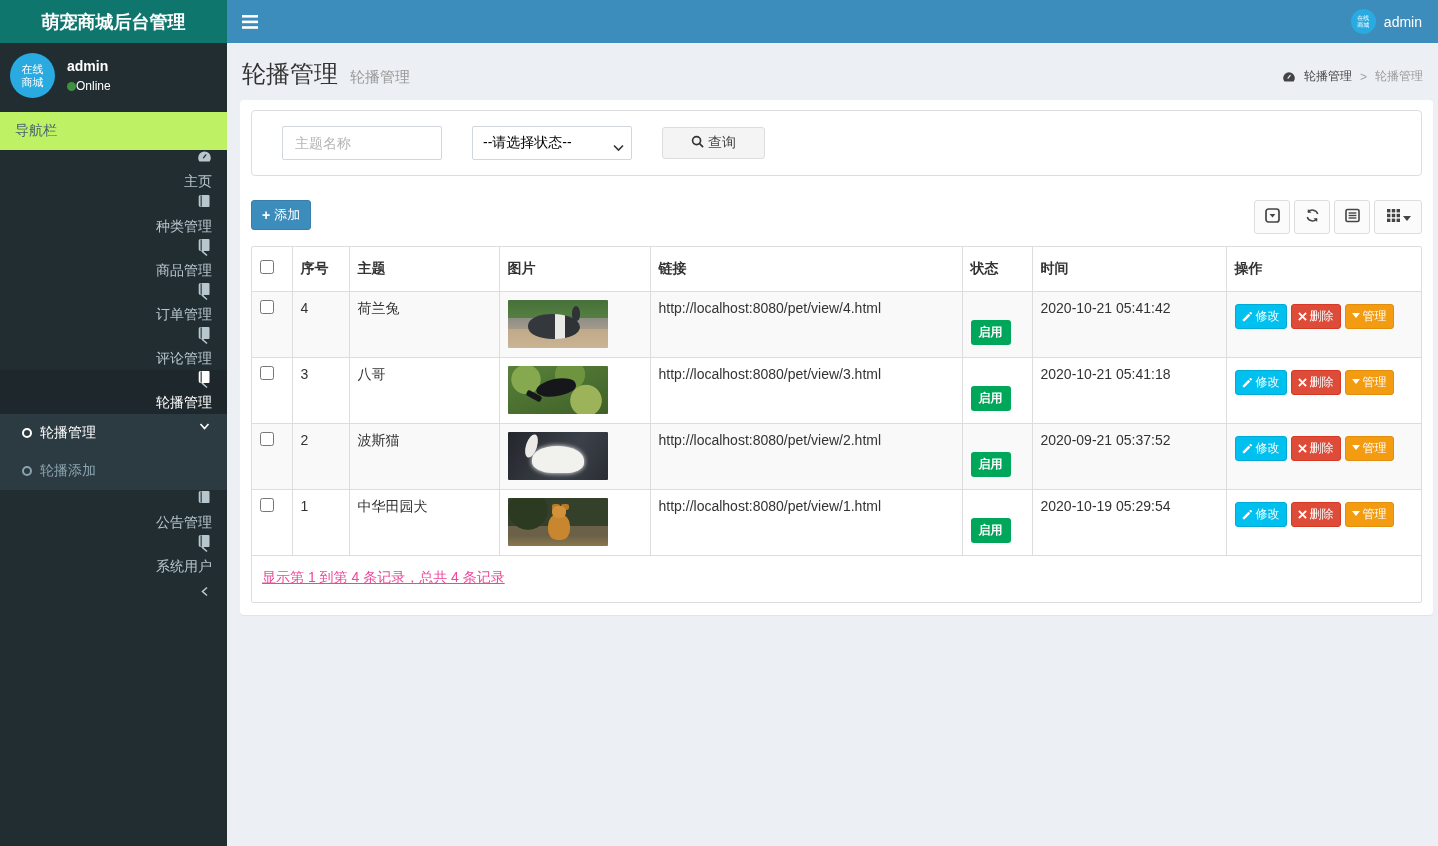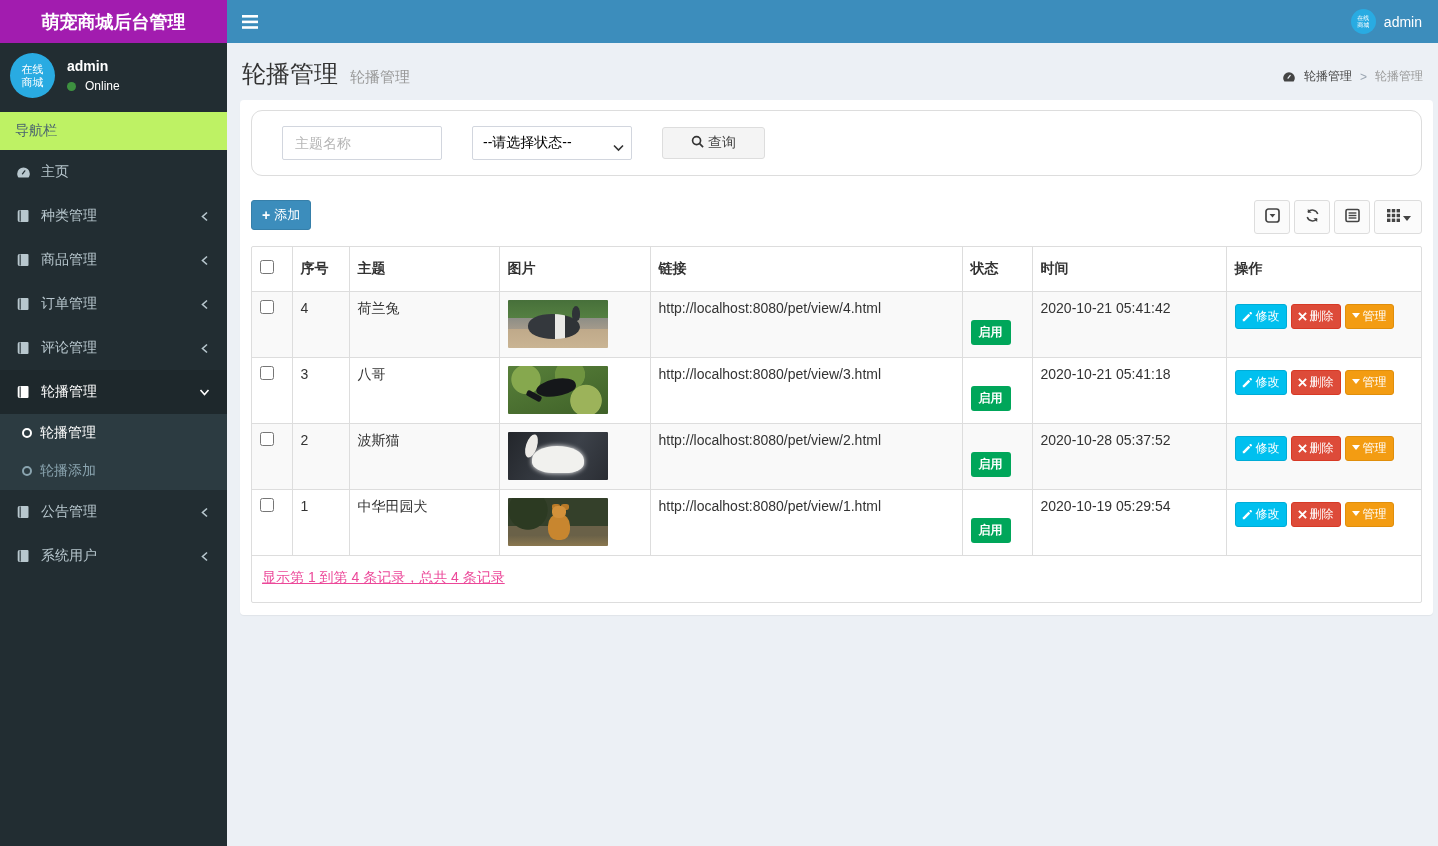--- a/index.html
+++ b/index.html
@@ -1,41 +1,41 @@
 <!DOCTYPE html>
 <html><head>
 <meta charset="utf-8">
 <style>
   * { margin:0; padding:0; box-sizing:border-box; }
   html,body { width:1438px; height:846px; overflow:hidden;
     font-family:"Liberation Sans","DejaVu Sans",sans-serif; font-size:14px; color:#333; background:#ecf0f5; }
 
   
   .navbar { display:flex; height:43px; }
-  .logo { width:227px; background:#a21caf; color:#fff; font-size:18px; font-weight:bold;
+  .logo { width:227px; background:#0f766e; color:#fff; font-size:18px; font-weight:bold;
     display:flex; align-items:center; justify-content:center; }
   .navbar-main { flex:1; background:#3c8dbc; display:flex; align-items:center; justify-content:space-between; }
   .hamburger { width:45px; height:43px; display:flex; align-items:center; justify-content:center; cursor:pointer; }
   .hamburger svg { display:block; }
   .nav-user { display:flex; align-items:center; gap:8px; padding:0 16px; height:43px; cursor:pointer; }
   .nav-user .mini-avatar { width:25px; height:25px; border-radius:50%; background:#29abe2; color:#fff;
     font-size:6px; line-height:7px; display:flex; flex-direction:column; align-items:center; justify-content:center; }
   .nav-user .uname { color:#fff; font-size:14px; }
 
   
   .sidebar { position:absolute; left:0; top:43px; width:227px; height:803px; background:#222d32; }
   .user-panel { display:flex; align-items:center; gap:12px; padding:10px 10px 14px 10px; }
   .big-avatar { width:45px; height:45px; border-radius:50%; background:#29abe2; color:#fff;
     font-size:11px; line-height:13px; display:flex; flex-direction:column; align-items:center; justify-content:center; flex:none; }
   .user-info .uname { color:#fff; font-weight:bold; font-size:14px; margin-bottom:5px; }
-  .user-info .ustatus { color:#fff; font-size:12px; display:flex; align-items:center; gap:9px; }
+  .user-info .ustatus { color:#fff; font-size:12px; display:flex; align-items:center; gap:0; }
   .dot { width:9px; height:9px; border-radius:50%; background:#3d9140; display:inline-block; }
   .nav-header { background:#bef264; color:#4b646f; font-size:14px; padding:10px 15px; }
-  .side-item { display:flex; align-items:center; gap:10px; padding:0 15px; height:44px;
-    color:#b8c7ce; cursor:pointer; }
+  .side-item { display:flex; align-items:flex-end; gap:10px; padding:0 15px; height:44px;
+    color:#b8c7ce; cursor:pointer;flex-direction:column; }
   .side-item .lbl { flex:1; font-size:14px; }
   .side-item .micon { width:16px; display:flex; justify-content:center; color:#b8c7ce; }
   .side-item.active { background:#1e282c; color:#fff; }
   .side-item.active .micon { color:#fff; }
   .submenu { background:#2c3b41; }
   .sub-item { display:flex; align-items:center; gap:8px; padding:10px 5px 10px 22px; color:#8aa4af; cursor:pointer; font-size:14px; }
   .sub-item.active { color:#fff; }
   .circle-o { width:10px; height:10px; border:2px solid currentColor; border-radius:50%; display:inline-block; }
 
   
@@ -44,21 +44,21 @@
   .page-title { font-size:24px; font-weight:500; color:#333; }
   .page-subtitle { font-size:15px; color:#999; margin-left:8px; font-weight:normal; }
   .breadcrumb { display:flex; align-items:center; gap:8px; font-size:12px; margin-top:10px; color:#444; }
   .breadcrumb .sep { color:#9aa5b1; }
   .breadcrumb .crumb-last { color:#999; }
   .breadcrumb svg { vertical-align:-2px; }
 
   .box { background:#fff; border-radius:4px; margin:0 5px 0 13px; padding:10px 11px 12px 11px;
     box-shadow:0 1px 1px rgba(0,0,0,.05); }
 
-  .search-panel { border:1px solid #ddd; border-radius:11px; padding:15px 30px; display:flex; align-items:center; gap:30px; }
+  .search-panel { border:1px solid #ddd; border-radius:4px; padding:15px 30px; display:flex; align-items:center; gap:30px; }
   .txt-input { width:160px; height:34px; border:1px solid #d2d6de; border-radius:2px; padding:6px 12px; font-size:14px; color:#555; outline:none; }
   .txt-input::placeholder { color:#b5b5b5; }
   .select-wrap { position:relative; width:160px; }
   .select-wrap select { width:100%; height:34px; border:1px solid #d2d6de; border-radius:2px;
     padding:6px 24px 8px 10px; font-size:14px; color:#000000; background:#fff; appearance:none; -webkit-appearance:none; outline:none; cursor:pointer; }
   .select-wrap .caret-ico { position:absolute; right:8px; top:13px; pointer-events:none; color:#333; }
   .btn { display:inline-flex; align-items:center; gap:4px; border-radius:3px; cursor:pointer; font-size:14px; border:1px solid transparent; }
   .btn-default { background:#f4f4f4; border-color:#ddd; color:#444; padding:6px 28px; }
   .btn-primary { background:#3c8dbc; border-color:#367fa9; color:#fff; padding:5px 10px; font-size:13px; }
   .btn-primary .plus { font-weight:bold; font-size:14px; }
@@ -479,21 +479,21 @@
           </tr>
           <tr class="striped">
             <td><input type="checkbox" style=""></td>
             <td>2</td>
             <td>波斯猫</td>
             <td>
                 <div class="pet" data-kind="cat"></div>
               </td>
             <td>http://localhost:8080/pet/view/2.html</td>
             <td><span class="badge-on">启用</span></td>
-            <td>2020-10-28 05:37:52</td>
+            <td>2020-09-21 05:37:52</td>
             <td>
                 <div class="ops">
               <button class="btn-xs btn-info">
                     <svg width="11" height="11" viewBox="0 0 14 14">
                       <path d="M1 10.8V13h2.2l7.3-7.3-2.2-2.2z" fill="#fff"></path>
                       <path d="M9.2 2.6l2.2 2.2 1.2-1.2c.3-.3.3-.8 0-1.1L11.5 1.4c-.3-.3-.8-.3-1.1 0z" fill="#fff"></path>
                     </svg>
                     <span>修改</span>
                   </button>
               <button class="btn-xs btn-danger">

